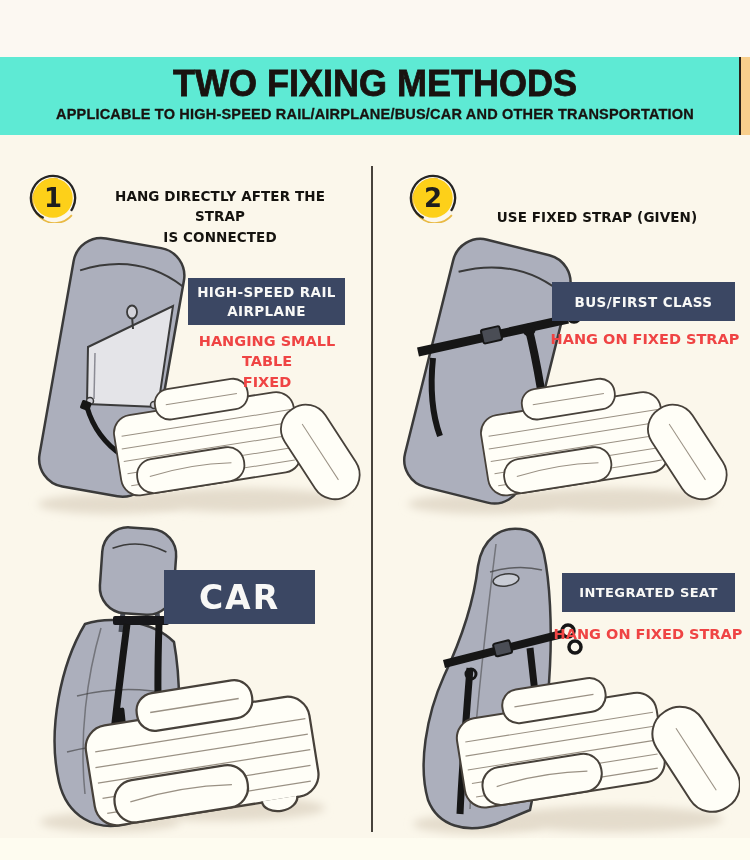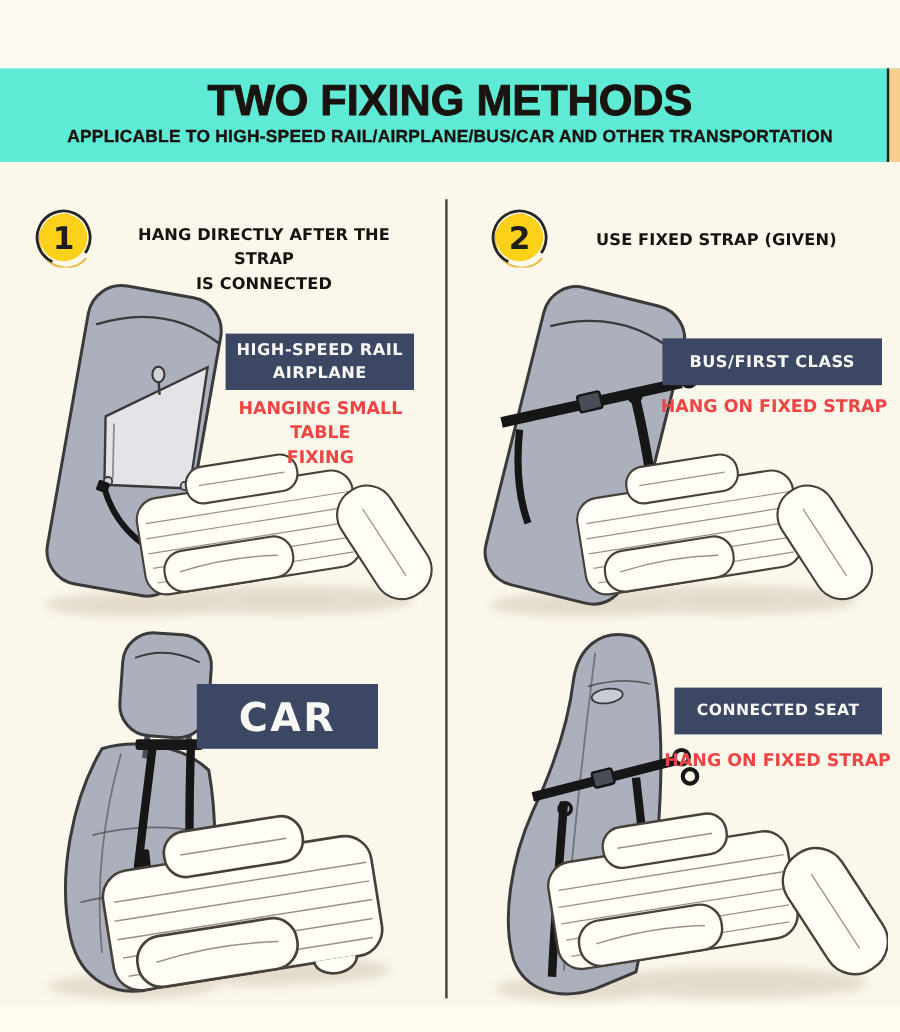--- a/index.html
+++ b/index.html
@@ -19,21 +19,21 @@
 
   .divider-v{position:absolute;left:371px;top:166px;width:2px;height:666px;background:#47423B;}
 
   .num{position:absolute;width:50px;height:50px;}
   .num.n1pos{left:28px;top:173px;}
   .num.n2pos{left:408px;top:173px;}
 
   .q-heading{position:absolute;text-align:center;font-weight:700;color:#15130F;
              font-size:13.5px;line-height:1.5;letter-spacing:0.1px;}
   .h1pos{left:96px;top:186px;width:248px;}
-  .h2pos{left:472px;top:190px;width:250px;}
+  .h2pos{left:472px;top:207px;width:250px;}
   .q-heading span{display:block;text-align:center;}
 
   .navy-badge{position:absolute;background:#3B4763;color:#F8F8F6;text-align:center;
               font-weight:700;display:flex;flex-direction:column;justify-content:center;
               letter-spacing:0.4px;}
   .navy-badge span{display:block;}
   .b1{left:188px;top:278px;width:157px;height:47px;font-size:13.5px;line-height:1.4;}
   .b2{left:552px;top:282px;width:183px;height:39px;font-size:13.5px;}
   .b3{left:164px;top:570px;width:151px;height:54px;font-size:33px;font-weight:800;
       letter-spacing:2px;line-height:1;}
@@ -123,21 +123,21 @@
       </g>
     </g>
   </svg>
 
   <div class="navy-badge b1">
     <span>HIGH-SPEED RAIL</span>
     <span>AIRPLANE</span>
   </div>
   <div class="q-note n1">
     <span>HANGING SMALL TABLE</span>
-    <span>FIXING</span>
+    <span>FIXED</span>
   </div>
 
   <div class="num n2pos">
     <svg viewBox="0 0 52 52" width="50" height="50">
       <circle cx="28" cy="29" r="23" fill="none" stroke="#E9BA45" stroke-width="1.8" stroke-dasharray="95 50" transform="rotate(40 28 29)"></circle>
       <circle cx="26" cy="26" r="20.5" fill="#FDD019"></circle>
       <circle cx="26" cy="26" r="23" fill="none" stroke="#242424" stroke-width="2.4" stroke-dasharray="112 33" transform="rotate(115 26 26)"></circle>
       <text x="26" y="35.5" font-size="27" font-weight="800" text-anchor="middle" fill="#1E1E1E" font-family="DejaVu Sans, sans-serif">2</text>
     </svg>
   </div>
@@ -271,19 +271,19 @@
         <path d="M34,99 Q80,92 126,98" fill="none" stroke="#9A9184" stroke-width="1.2"></path>
       </g>
       <g transform="rotate(-33 240 88)">
         <rect x="214" y="26" width="54" height="114" rx="26" fill="#FFFEF7" stroke="#47413A" stroke-width="2"></rect>
         <line x1="241" y1="46" x2="241" y2="120" stroke="#9A9184" stroke-width="1.1"></line>
       </g>
     </g>
   </svg>
 
   <div class="navy-badge b4">
-    <span>CONNECTED SEAT</span>
+    <span>INTEGRATED SEAT</span>
   </div>
   <div class="q-note n4">
     <span>HANG ON FIXED STRAP</span>
   </div>
 
 </div>
 
 </body></html>

